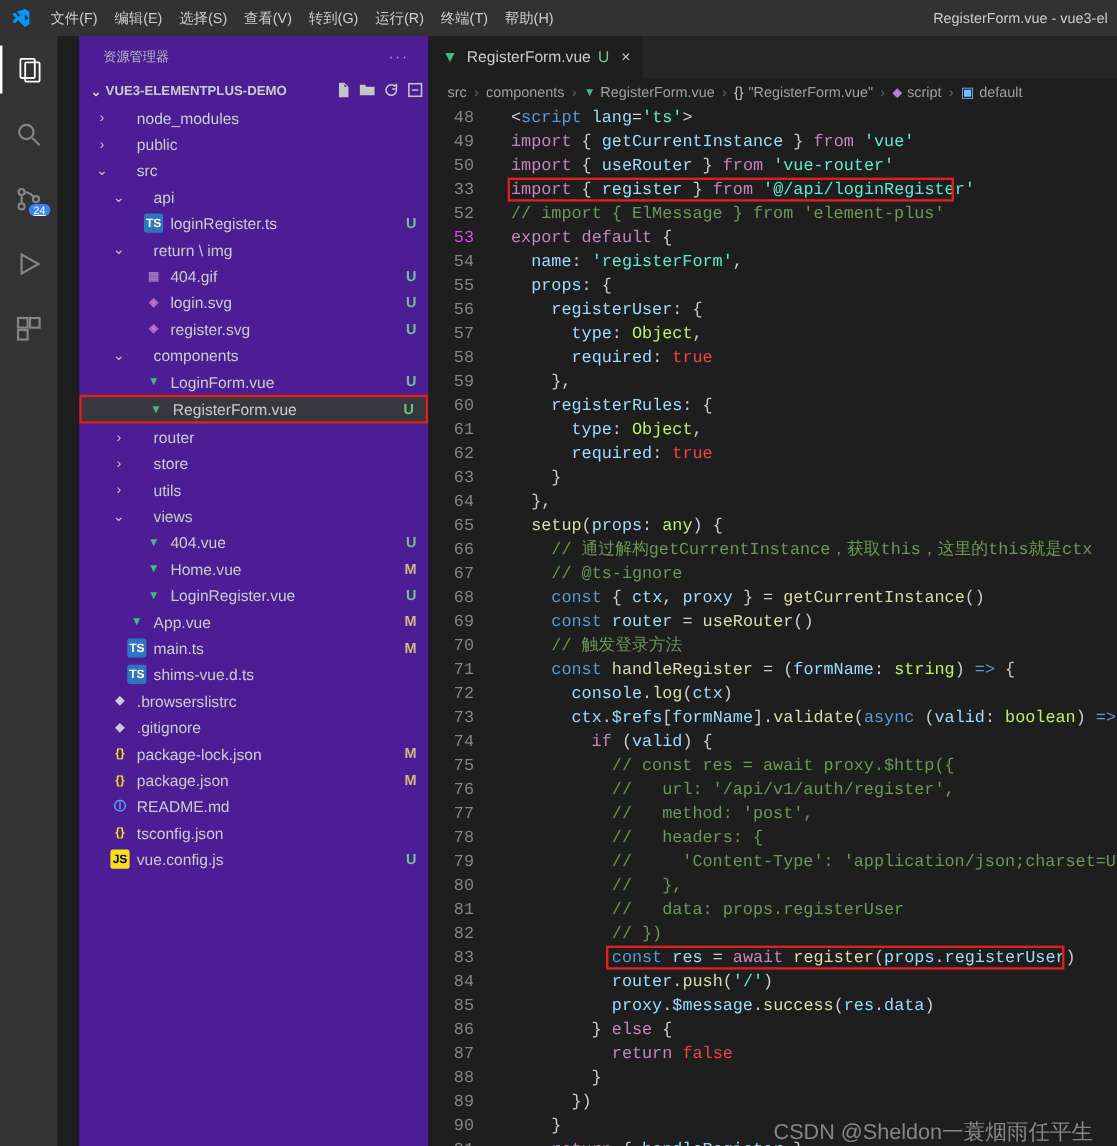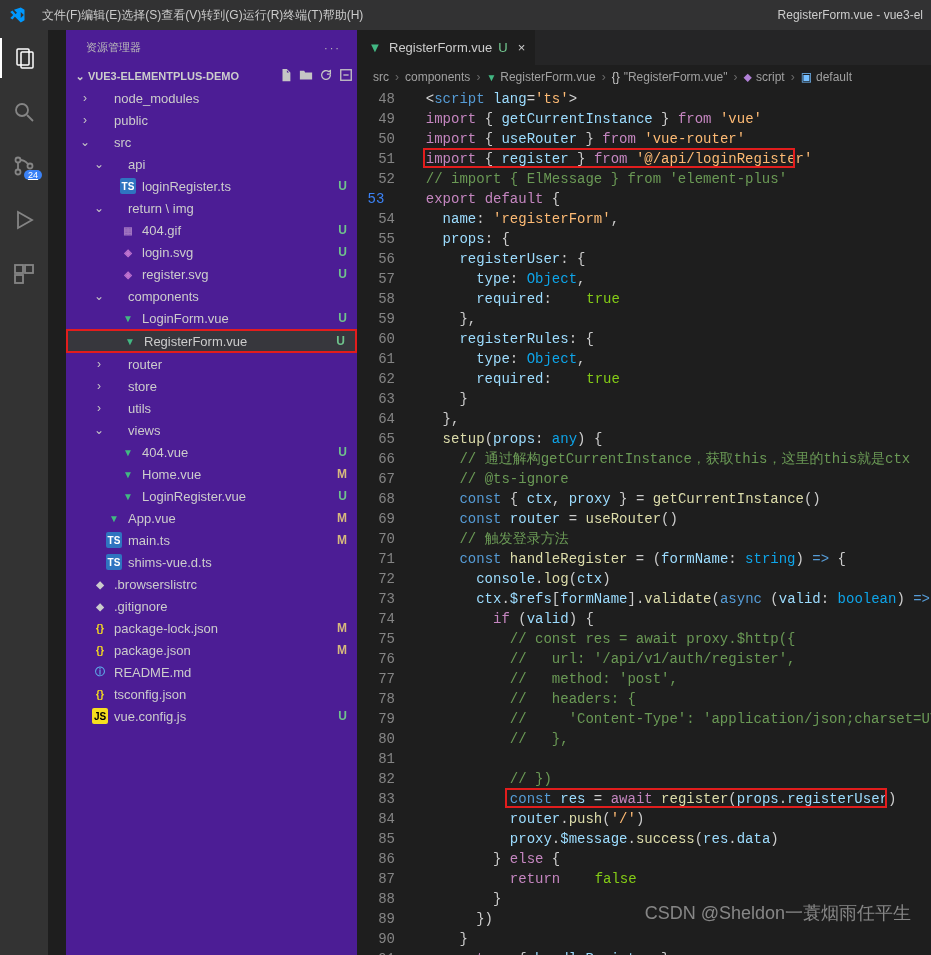--- a/index.html
+++ b/index.html
@@ -16,21 +16,21 @@
 }
 .titlebar {
   height: 30px;
   background: #323233;
   display: flex;
   align-items: center;
   padding: 0 8px;
   gap: 16px;
 }
 .titlebar .logo { width: 18px; height: 18px; display: flex; align-items: center; justify-content: center; }
-.titlebar .menu { display: flex; gap: 0; font-size: 12px; color: #cccccc; }
+.titlebar .menu { display: flex; gap: 14px; font-size: 12px; color: #cccccc; }
 .titlebar .menu span { cursor: pointer; }
 .titlebar .title-text { margin-left: auto; font-size: 12px; color: #cccccc; }
 .main-layout { display: flex; flex: 1; overflow: hidden; }
 .activitybar {
   width: 48px;
   background: #333333;
   display: flex;
   flex-direction: column;
   align-items: center;
   padding-top: 8px;
@@ -120,38 +120,38 @@
   padding: 0 16px;
   font-size: 12px;
   color: #a0a0a0;
   gap: 6px;
 }
 .breadcrumbs .sep { color: #6a6a6a; }
 .breadcrumbs .bc-icon { display: inline-flex; align-items: center; gap: 4px; }
 .code-area { flex: 1; display: flex; overflow: hidden; font-family: Consolas, "Courier New", monospace; font-size: 14px; line-height: 20px; }
 .gutter { width: 52px; text-align: right; color: #858585; padding-right: 14px; user-select: none; }
 .gutter .ln { height: 20px; }
-.gutter .ln.cur { color: #3b82f6; text-align: center; }
+.gutter .ln.cur { color: #d946ef; }
 .code { flex: 1; overflow: hidden; position: relative; }
 .code .line { height: 20px; white-space: pre; }
 .code .hl-box { border: 2px solid #e21d1d; position: absolute; pointer-events: none; }
 .tok-kw { color: #c586c0; }
 .tok-kw2 { color: #569cd6; }
-.tok-str { color: #fdba74; }
+.tok-str { color: #5eead4; }
 .tok-fn { color: #dcdcaa; }
 .tok-var { color: #9cdcfe; }
-.tok-type { color: #0ea5e9; }
+.tok-type { color: #bef264; }
 .tok-cmt { color: #6a9955; }
 .tok-punc { color: #d4d4d4; }
-.tok-const { color: #84cc16; margin-left: 26px; }
+.tok-const { color: #ef4444; }
 .tok-prop { color: #9cdcfe; }
 .watermark {
   position: absolute;
   right: 20px;
-  bottom: 30px;
+  bottom: 0;
   color: rgba(220,220,220,0.55);
   font-size: 18px;
   font-family: sans-serif;
   pointer-events: none;
 }
 </style>
 </head>
 <body>
 
 <div class="titlebar">
@@ -462,21 +462,21 @@
         <span class="bc-icon">
           <span style="color: rgb(117, 190, 255);">▣</span>
           <span>default</span>
         </span>
       </div>
     <div class="code-area">
       <div class="gutter" id="gutter">
           <div class="ln">48</div>
           <div class="ln">49</div>
           <div class="ln">50</div>
-          <div class="ln">51</div>
+          <div class="ln">33</div>
           <div class="ln">52</div>
           <div class="ln cur">53</div>
           <div class="ln">54</div>
           <div class="ln">55</div>
           <div class="ln">56</div>
           <div class="ln">57</div>
           <div class="ln">58</div>
           <div class="ln">59</div>
           <div class="ln">60</div>
           <div class="ln">61</div>
@@ -538,21 +538,21 @@
           <div class="line"><span>      </span><span class="tok-kw2">const</span><span> </span><span class="tok-fn">handleRegister</span><span> = (</span><span class="tok-var">formName</span><span>: </span><span class="tok-type">string</span><span>) </span><span class="tok-kw2">=&gt;</span><span> {</span></div>
           <div class="line"><span>        </span><span class="tok-var">console</span><span>.</span><span class="tok-fn">log</span><span>(</span><span class="tok-var">ctx</span><span>)</span></div>
           <div class="line"><span>        </span><span class="tok-var">ctx</span><span>.</span><span class="tok-var">$refs</span><span>[</span><span class="tok-var">formName</span><span>].</span><span class="tok-fn">validate</span><span>(</span><span class="tok-kw2">async</span><span> (</span><span class="tok-var">valid</span><span>: </span><span class="tok-type">boolean</span><span>) </span><span class="tok-kw2">=&gt;</span><span> {</span></div>
           <div class="line"><span>          </span><span class="tok-kw">if</span><span> (</span><span class="tok-var">valid</span><span>) {</span></div>
           <div class="line"><span>            </span><span class="tok-cmt">// const res = await proxy.$http({</span></div>
           <div class="line"><span>            </span><span class="tok-cmt">//   url: '/api/v1/auth/register',</span></div>
           <div class="line"><span>            </span><span class="tok-cmt">//   method: 'post',</span></div>
           <div class="line"><span>            </span><span class="tok-cmt">//   headers: {</span></div>
           <div class="line"><span>            </span><span class="tok-cmt">//     'Content-Type': 'application/json;charset=UTF-8'</span></div>
           <div class="line"><span>            </span><span class="tok-cmt">//   },</span></div>
-          <div class="line"><span>            </span></div>
+          <div class="line"><span>            </span><span class="tok-cmt">//   data: props.registerUser</span></div>
           <div class="line"><span>            </span><span class="tok-cmt">// })</span></div>
           <div class="line"><span>            </span><span class="tok-kw2">const</span><span> </span><span class="tok-var">res</span><span> = </span><span class="tok-kw">await</span><span> </span><span class="tok-fn">register</span><span>(</span><span class="tok-var">props</span><span>.</span><span class="tok-var">registerUser</span><span>)</span></div>
           <div class="line"><span>            </span><span class="tok-var">router</span><span>.</span><span class="tok-fn">push</span><span>(</span><span class="tok-str">'/'</span><span>)</span></div>
           <div class="line"><span>            </span><span class="tok-var">proxy</span><span>.</span><span class="tok-var">$message</span><span>.</span><span class="tok-fn">success</span><span>(</span><span class="tok-var">res</span><span>.</span><span class="tok-var">data</span><span>)</span></div>
           <div class="line"><span>          } </span><span class="tok-kw">else</span><span> {</span></div>
           <div class="line"><span>            </span><span class="tok-kw">return</span><span> </span><span class="tok-const">false</span></div>
           <div class="line"><span>          }</span></div>
           <div class="line"><span>        })</span></div>
           <div class="line"><span>      }</span></div>
           <div class="line"><span>      </span><span class="tok-kw">return</span><span> { </span><span class="tok-var">handleRegister</span><span> }</span></div>

